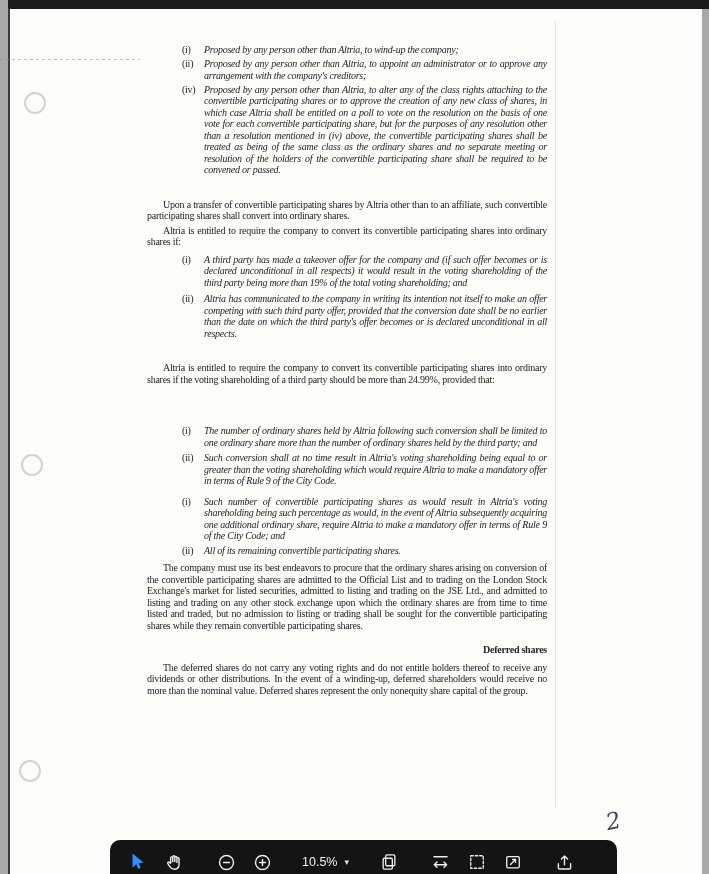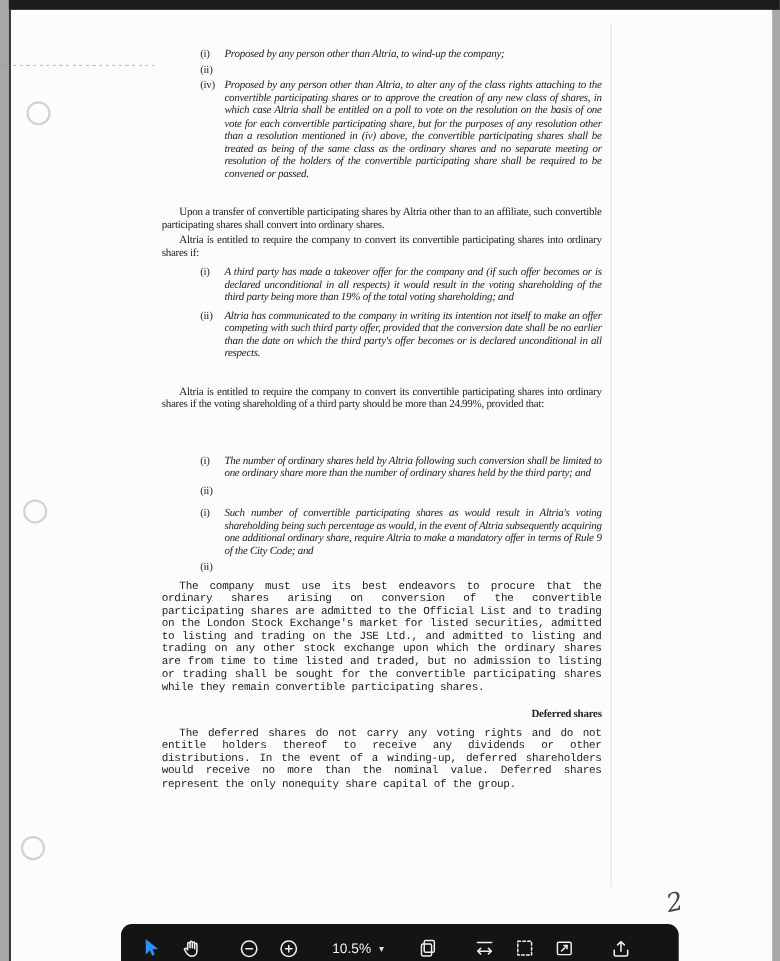--- a/index.html
+++ b/index.html
@@ -22,21 +22,21 @@
   
   .text-col { position:absolute; left:137px; top:29px; width:400px; color:#242424;
               font-size:10px; line-height:11.5px; letter-spacing:-0.25px; text-align:justify; }
   .para { text-indent:16px; margin-top:23px; }
   .vlist { margin-top:6px; }
   .li { display:flex; margin-top:2.5px; }
   .li .lbl { flex:0 0 22px; margin-left:35px; }
   .li .txt { flex:1; text-align:justify;font-style:italic; }
   .gap-big { margin-top:40px; }
   .doc-heading { font-weight:bold; margin-top:13px; text-align:right; }
-  .para-tight { margin-top:6px;font-family:Liberation Mono, monospace; }
+  .para-tight { margin-top:6px; }
 
   
   .pagenum { position:absolute; left:606px; top:808px; font-family:"DejaVu Serif", serif;
              font-style:italic; font-size:23px; color:#44444e; transform:rotate(-12deg); }
 
   
   .toolbar { position:absolute; left:110px; top:840px; width:507px; height:44px; background:#141414;
              border-radius:10px 10px 0 0; display:flex; align-items:center; padding:0 10px;
              font-family:"Liberation Sans", sans-serif; }
   .tbtn { width:36px; height:34px; display:flex; align-items:center; justify-content:center;
@@ -64,20 +64,21 @@
 
     <div class="text-col">
 
       <div class="vlist">
         <div class="li">
           <span class="lbl">(i)</span>
           <span class="txt">Proposed by any person other than Altria, to wind-up the company;</span>
         </div>
         <div class="li">
           <span class="lbl">(ii)</span>
+          <span class="txt">Proposed by any person other than Altria, to appoint an administrator or to approve any arrangement with the company's creditors;</span>
         </div>
         <div class="li">
           <span class="lbl">(iv)</span>
           <span class="txt">Proposed by any person other than Altria, to alter any of the class rights attaching to the convertible participating shares or to approve the creation of any new class of shares, in which case Altria shall be entitled on a poll to vote on the resolution on the basis of one vote for each convertible participating share, but for the purposes of any resolution other than a resolution mentioned in (iv) above, the convertible participating shares shall be treated as being of the same class as the ordinary shares and no separate meeting or resolution of the holders of the convertible participating share shall be required to be convened or passed.</span>
         </div>
       </div>
 
       <p class="para">Upon a transfer of convertible participating shares by Altria other than to an affiliate, such convertible participating shares shall convert into ordinary shares.</p>
       <p class="para" style="margin-top:3px">Altria is entitled to require the company to convert its convertible participating shares into ordinary shares if:</p>
 
@@ -94,31 +95,33 @@
 
       <p class="para">Altria is entitled to require the company to convert its convertible participating shares into ordinary shares if the voting shareholding of a third party should be more than 24.99%, provided that:</p>
 
       <div class="vlist gap-big">
         <div class="li">
           <span class="lbl">(i)</span>
           <span class="txt">The number of ordinary shares held by Altria following such conversion shall be limited to one ordinary share more than the number of ordinary shares held by the third party; and</span>
         </div>
         <div class="li" style="margin-top:4px">
           <span class="lbl">(ii)</span>
+          <span class="txt">Such conversion shall at no time result in Altria's voting shareholding being equal to or greater than the voting shareholding which would require Altria to make a mandatory offer in terms of Rule 9 of the City Code.</span>
         </div>
       </div>
 
 
       <div class="vlist" style="margin-top:9px">
         <div class="li">
           <span class="lbl">(i)</span>
           <span class="txt">Such number of convertible participating shares as would result in Altria's voting shareholding being such percentage as would, in the event of Altria subsequently acquiring one additional ordinary share, require Altria to make a mandatory offer in terms of Rule 9 of the City Code; and</span>
         </div>
         <div class="li" style="margin-top:3px">
           <span class="lbl">(ii)</span>
+          <span class="txt">All of its remaining convertible participating shares.</span>
         </div>
       </div>
 
       <p class="para para-tight">The company must use its best endeavors to procure that the ordinary shares arising on conversion of the convertible participating shares are admitted to the Official List and to trading on the London Stock Exchange's market for listed securities, admitted to listing and trading on the JSE Ltd., and admitted to listing and trading on any other stock exchange upon which the ordinary shares are from time to time listed and traded, but no admission to listing or trading shall be sought for the convertible participating shares while they remain convertible participating shares.</p>
 
       <h3 class="doc-heading" style="font-size:10px">Deferred shares</h3>
 
       <p class="para para-tight">The deferred shares do not carry any voting rights and do not entitle holders thereof to receive any dividends or other distributions. In the event of a winding-up, deferred shareholders would receive no more than the nominal value. Deferred shares represent the only nonequity share capital of the group.</p>
 
     </div>

